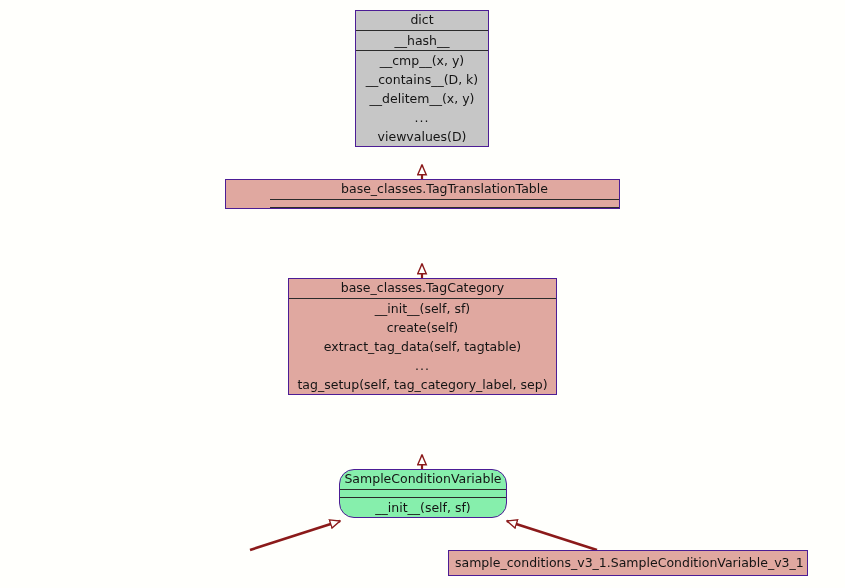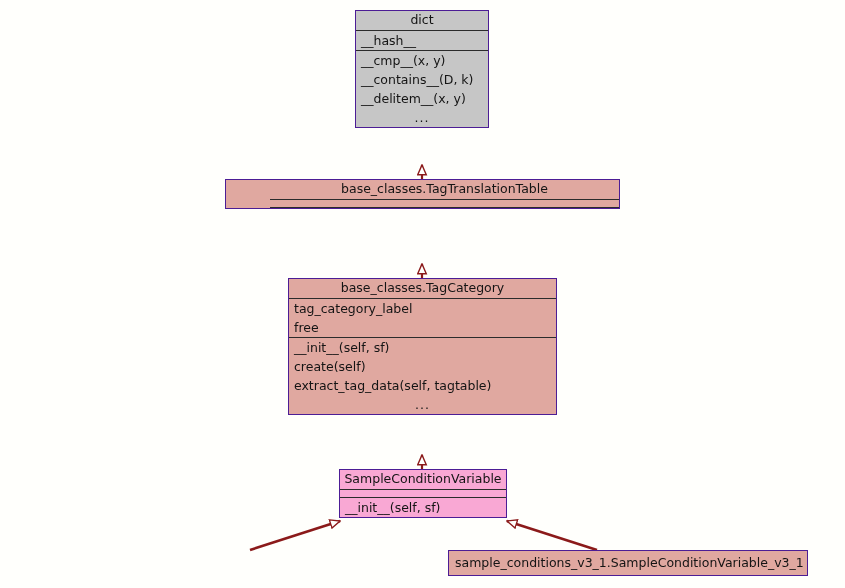--- a/index.html
+++ b/index.html
@@ -49,35 +49,37 @@
     white-space: nowrap;
     overflow: hidden;
   }
   .node .row {
     font-size: 12.5px;
     color: #141414;
     line-height: 19px;
     padding: 0 5px;
     white-space: nowrap;
     overflow: hidden;
+    text-align: center;
   }
   .node .row.dots {
     text-align: center;
     letter-spacing: 1px;
   }
   .node .empty-bar {
     height: 7px;
   }
   
   .node.grey {
     background: #c6c6c6;
   }
   
   .node.lightpink {
-    background: #f9a8d4;
+    background: #86efac;
+    border-radius: 15px;
   }
 
   #n-dict        { left: 355px; top: 10px;  width: 134px; }
   #n-tagtrans    { left: 225px; top: 179px; width: 395px; padding-left: 44px; }
   #n-tagcat      { left: 288px; top: 278px; width: 269px; }
   #n-scv         { left: 339px; top: 469px; width: 168px; }
   #n-v2          { left: 12px;  top: 550px; width: 385px; }
   #n-v3          { left: 448px; top: 550px; width: 360px; }
 
   .node.leaf .title {
@@ -124,45 +126,43 @@
       <div class="title">dict</div>
     </div>
     <div class="compartment">
       <div class="row">__hash__</div>
     </div>
     <div class="compartment">
       <div class="row">__cmp__(x, y)</div>
       <div class="row">__contains__(D, k)</div>
       <div class="row">__delitem__(x, y)</div>
       <div class="row dots">...</div>
+      <div class="row">viewvalues(D)</div>
     </div>
   </div>
 
   <div class="node" id="n-tagtrans">
     <div class="compartment">
       <div class="title">base_classes.TagTranslationTable</div>
     </div>
     <div class="compartment empty-bar"></div>
     <div class="compartment">
     </div>
   </div>
 
   <div class="node" id="n-tagcat">
     <div class="compartment">
       <div class="title">base_classes.TagCategory</div>
     </div>
     <div class="compartment">
-      <div class="row">tag_category_label</div>
-      <div class="row">free</div>
-    </div>
-    <div class="compartment">
       <div class="row">__init__(self, sf)</div>
       <div class="row">create(self)</div>
       <div class="row">extract_tag_data(self, tagtable)</div>
       <div class="row dots">...</div>
+      <div class="row">tag_setup(self, tag_category_label, sep)</div>
     </div>
   </div>
 
   <div class="node lightpink" id="n-scv">
     <div class="compartment">
       <div class="title">SampleConditionVariable</div>
     </div>
     <div class="compartment empty-bar"></div>
     <div class="compartment">
       <div class="row">__init__(self, sf)</div>

